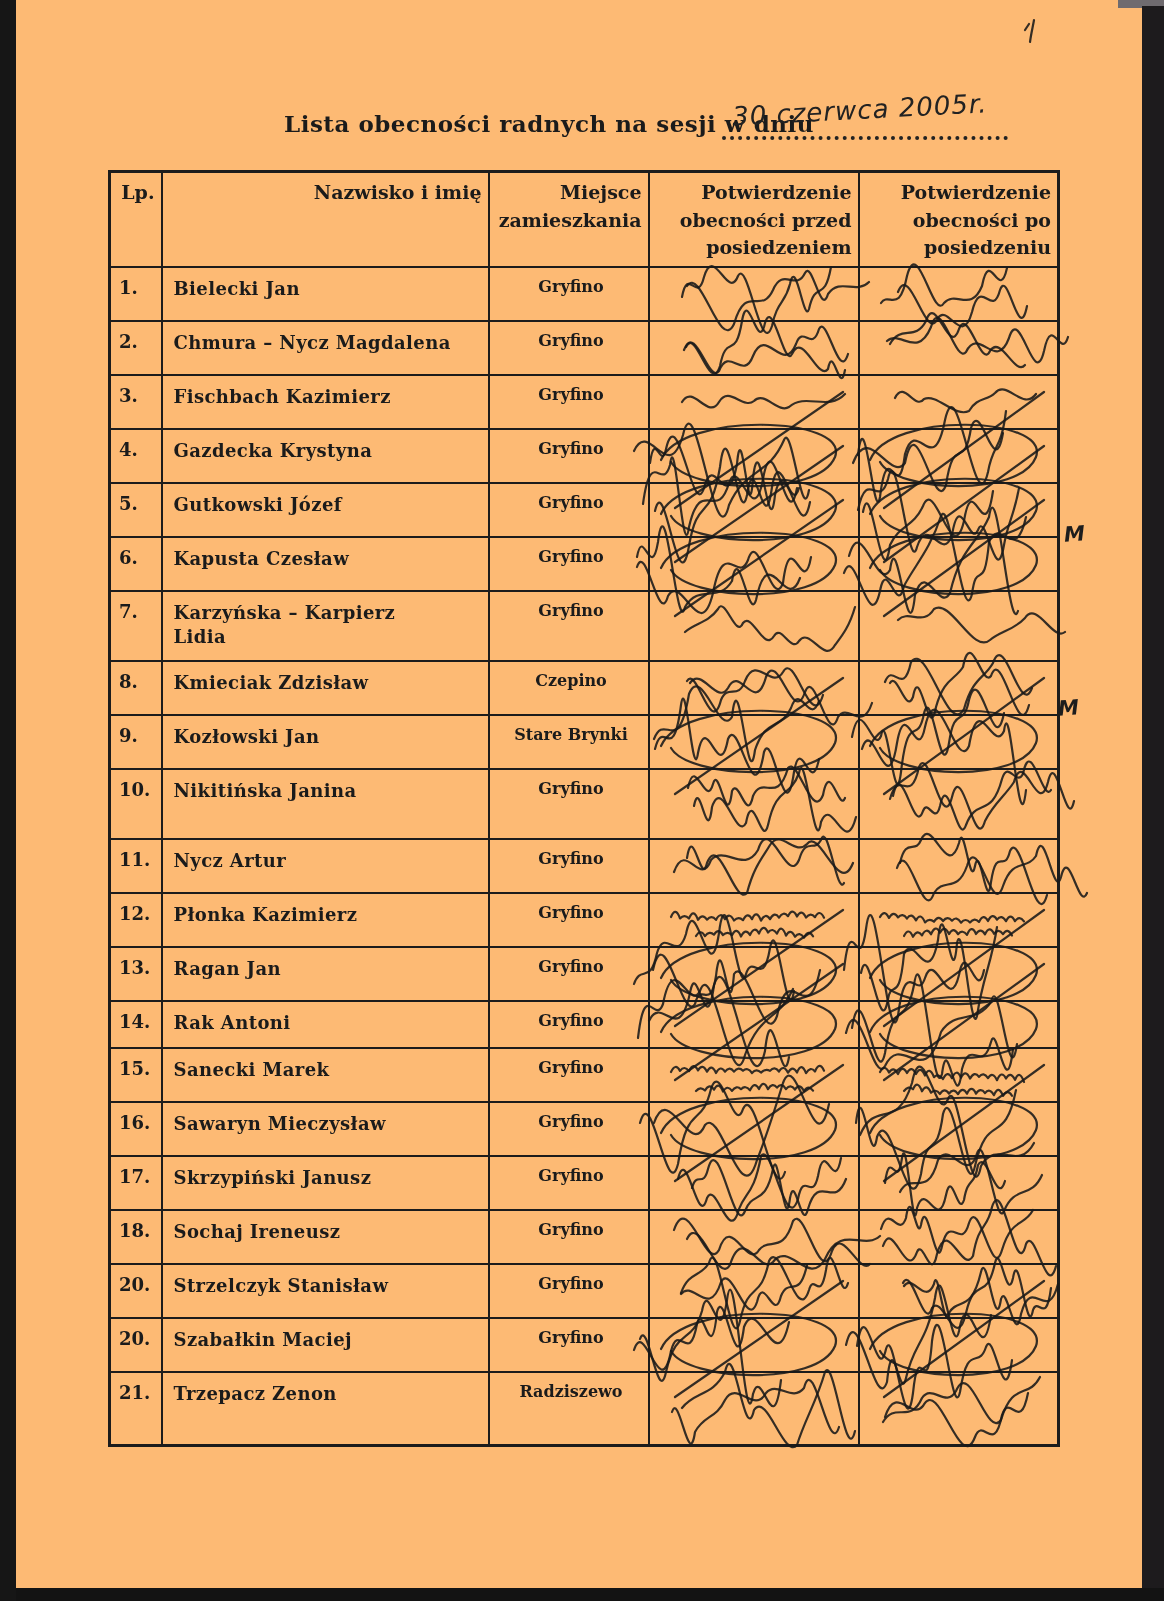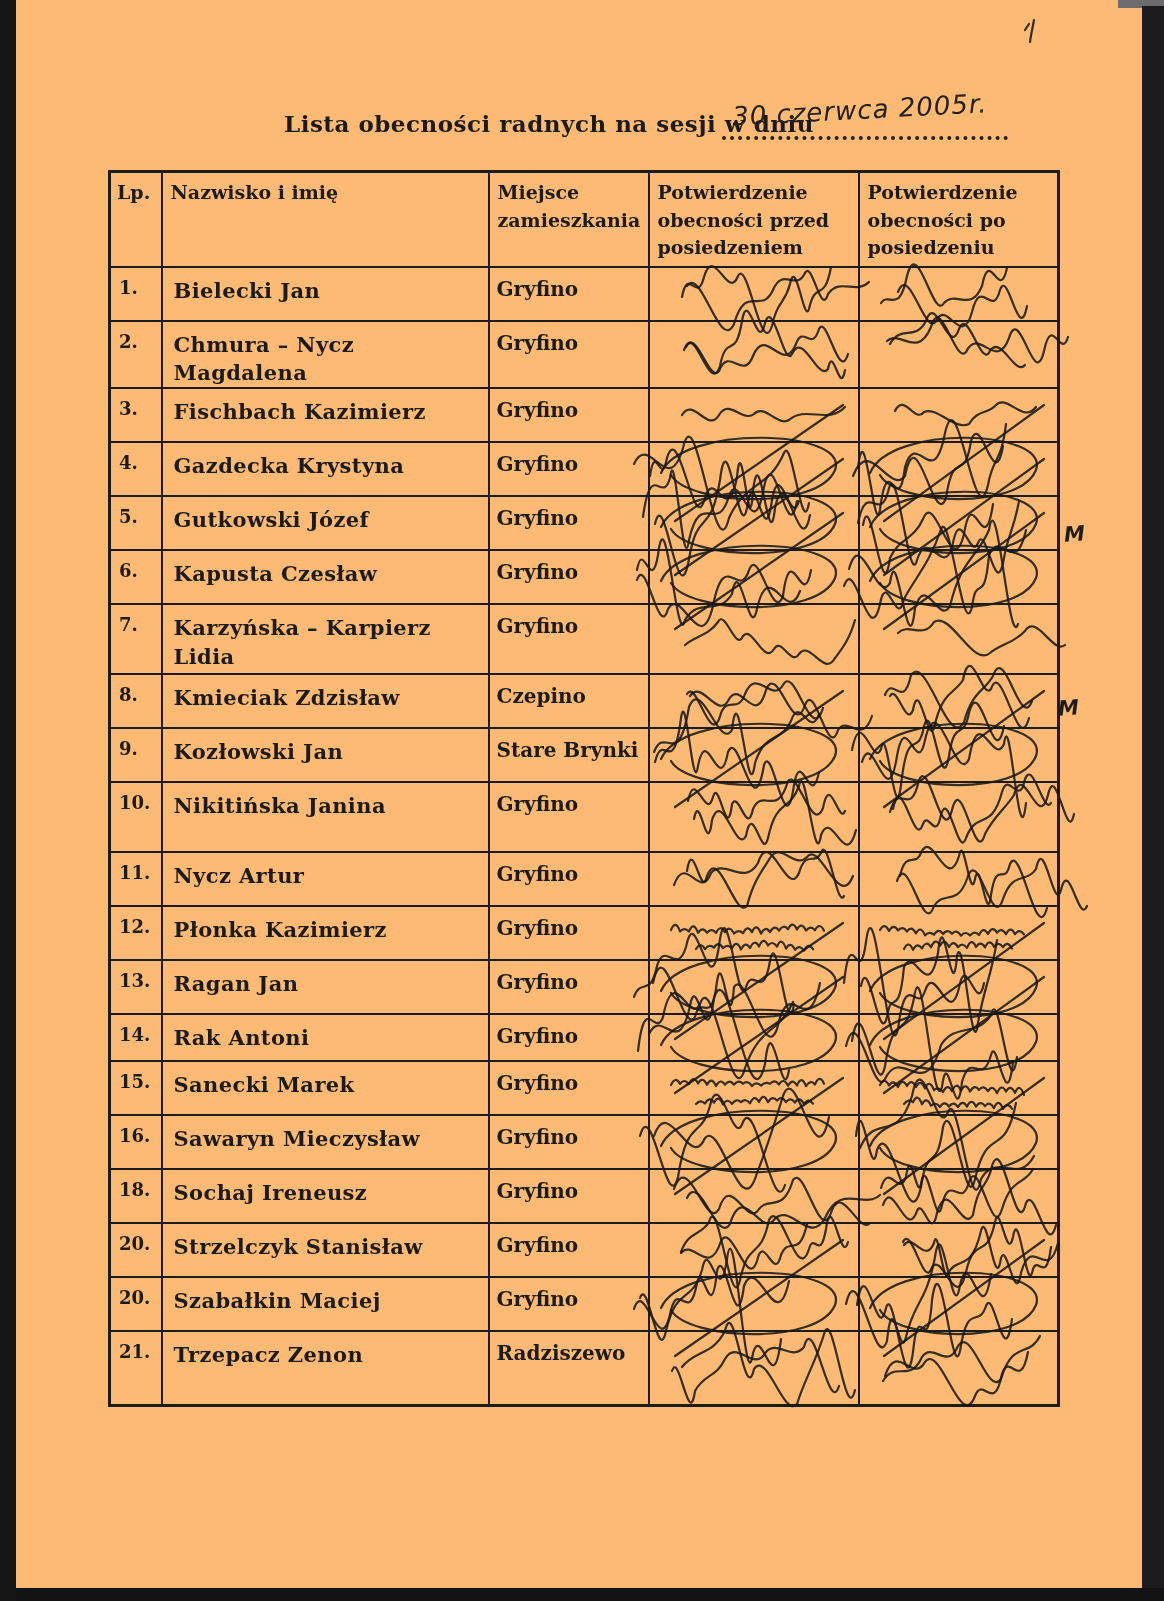--- a/index.html
+++ b/index.html
@@ -31,25 +31,25 @@
 
   
   table.attendance {
     position:absolute; left:108px; top:170px;
     border-collapse:collapse; table-layout:fixed;
     border:3px solid #1c1c1c;
   }
   table.attendance th, table.attendance td {
     border:2px solid #1c1c1c; vertical-align:top; overflow:visible;
   }
-  th { text-align:left; font-size:19px; font-weight:bold; padding:6px 6px 4px 8px; line-height:1.45; }
+  th { text-align:right; font-size:19px; font-weight:bold; padding:6px 6px 4px 8px; line-height:1.45; }
   th.h-lp { padding-left:6px; }
   td.c-lp   { font-size:18px; font-weight:bold; padding:9px 4px 0 8px; }
-  td.c-name { font-size:21px; font-weight:bold; padding:9px 4px 0 11px; letter-spacing:0.4px; white-space:pre-line; line-height:1.35; }
-  td.c-res  { font-size:20px; font-weight:bold; padding:9px 2px 0 7px; }
+  td.c-name { font-size:18px; font-weight:bold; padding:9px 4px 0 11px; letter-spacing:0.4px; white-space:pre-line; line-height:1.35; }
+  td.c-res  { font-size:16px; font-weight:bold; padding:9px 2px 0 7px;text-align:center; }
   td.c-sig  { position:relative; padding:0; }
   td.c-sig svg { position:absolute; left:0; top:0; overflow:visible; }
   .sig-stroke { fill:none; stroke:#191919; stroke-width:2.2; stroke-linecap:round; stroke-linejoin:round; opacity:0.88; }
 
   
   .margin-mark {
     position:absolute; font-family:"DejaVu Sans", sans-serif; font-style:italic;
     font-size:21px; font-weight:bold; color:#1d1d1d; transform:rotate(-4deg);
   }
   .mm-1 { left:1064px; top:522px; }
@@ -387,20 +387,37 @@
     <td class="c-sig">
             <svg width="200" height="54" viewBox="0 0 200 54">
               <path d="M-4,20 C2,-33 11,73 17,34 C31,-2 48,128 61,71 C68,24 76,61 83,11 C93,-24 106,103 115,63 C128,6 144,46 156,-13" class="sig-stroke"></path>
               <path d="M-0,32 C16,-5 36,30 52,-20 C63,-74 77,25 88,-4 C98,-30 111,113 121,63 C137,35 158,70 174,40" class="sig-stroke"></path>
               <path d="M10,30 C30,-19 190,-14 176,27 C160,68 36,62 20,32" class="sig-stroke"></path>
               <path d="M24,78 L184,-38" class="sig-stroke"></path>
             </svg>
           </td>
   </tr>
         <tr style="height: 54px;">
+    <td class="c-lp">17.</td>
+    <td class="c-name">Skrzypiński Janusz</td>
+    <td class="c-res">Gryfino</td>
+    <td class="c-sig">
+            <svg width="210" height="54" viewBox="0 0 210 54">
+              <path d="M28,22 C37,-15 48,75 57,41 C66,22 79,90 89,52 C95,35 104,38 111,-1 C122,-16 136,79 148,42 C154,12 162,46 168,19 C175,-22 184,39 191,1" class="sig-stroke"></path>
+              <path d="M42,31 C47,13 53,32 58,12 C69,-28 84,81 95,54 C103,33 115,50 123,12 C128,-14 135,82 140,41 C145,14 152,77 158,52 C169,14 184,54 196,22" class="sig-stroke"></path>
+            </svg>
+          </td>
+    <td class="c-sig">
+            <svg width="200" height="54" viewBox="0 0 200 54">
+              <path d="M40,35 C51,13 67,44 78,3 C90,-17 105,25 116,-0 C124,-36 136,74 144,54 C155,27 171,43 182,18" class="sig-stroke"></path>
+              <path d="M25,26 C30,-12 37,36 42,1 C47,-28 53,88 57,51 C66,22 78,77 86,38 C92,10 98,61 104,43 C108,19 114,31 118,8 C127,-8 137,51 145,24" class="sig-stroke"></path>
+            </svg>
+          </td>
+  </tr>
+        <tr style="height: 54px;">
     <td class="c-lp">18.</td>
     <td class="c-name">Sochaj  Ireneusz</td>
     <td class="c-res">Gryfino</td>
     <td class="c-sig">
             <svg width="210" height="54" viewBox="0 0 210 54">
               <path d="M37,28 C50,1 67,75 80,54 C93,12 110,65 123,51 C139,29 159,77 175,48 C191,12 213,40 230,25" class="sig-stroke"></path>
               <path d="M24,19 C38,-22 56,62 69,39 C81,1 97,59 109,39 C119,26 133,44 143,10 C155,-7 170,79 182,40 C193,14 209,65 220,53" class="sig-stroke"></path>
             </svg>
           </td>
     <td class="c-sig">

